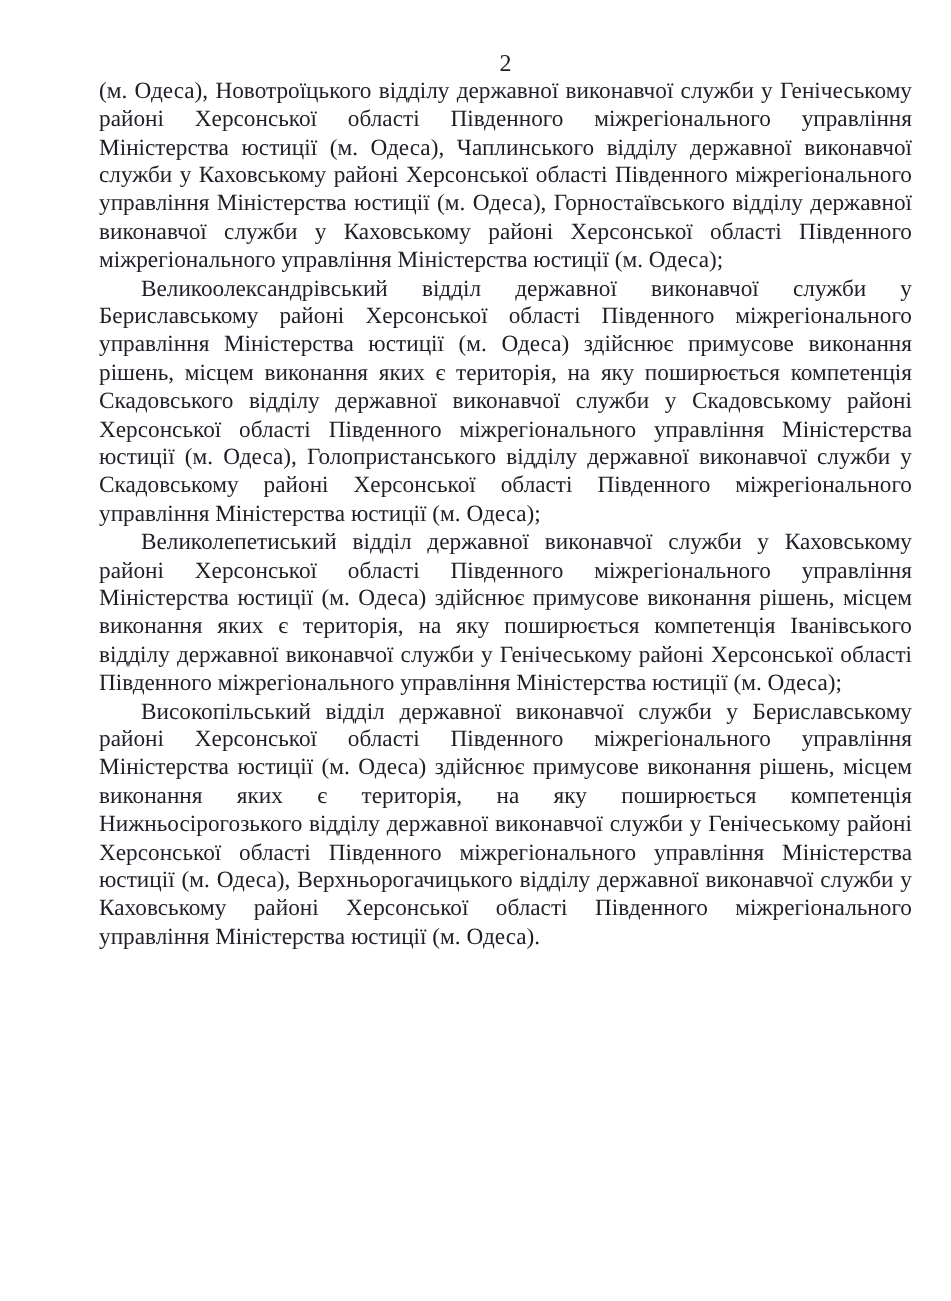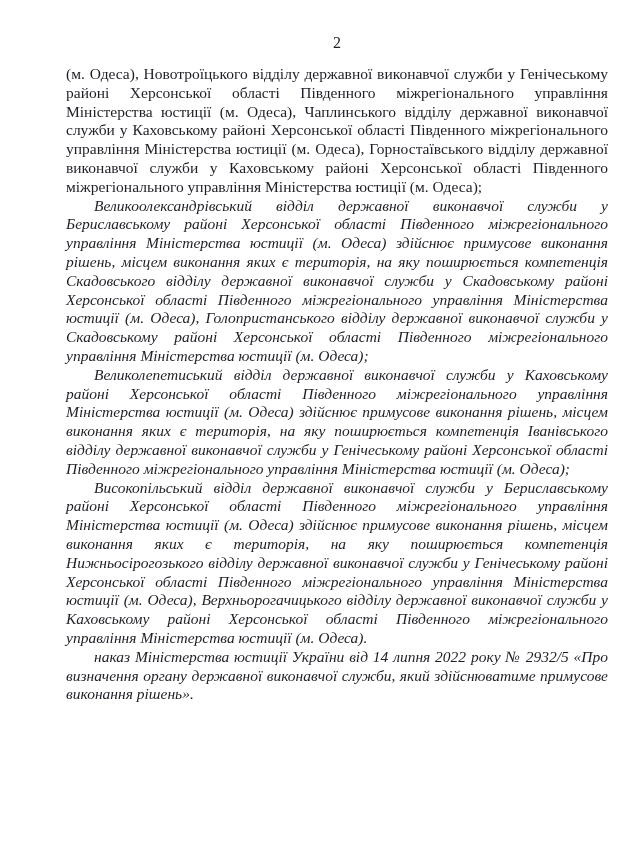--- a/index.html
+++ b/index.html
@@ -17,35 +17,33 @@
     background: #ffffff;
     color: #1e1e26;
     padding: 33px 26px 0 66px;
   }
   .page-number {
     text-align: center;
     font-size: 16px;
     line-height: 19px;
   }
   .content {
-    margin-top: 13px;
     font-size: 15.5px;
     line-height: 18.8px;
     text-align: justify;
     text-justify: inter-word;
   }
   .para { margin: 0; }
-  .para.indent { text-indent: 28px; font-style: italic; }
+  .para.indent { text-indent: 28px; }
   .para.spaced { margin-top: 21px; }
 </style>
 </head>
 <body>
 
 <div class="page">
   <div class="page-number">2</div>
   <div class="content">
       <p class="para">(м. Одеса), Новотроїцького відділу державної виконавчої служби у Генічеському районі Херсонської області Південного міжрегіонального управління Міністерства юстиції (м. Одеса), Чаплинського відділу державної виконавчої служби у Каховському районі Херсонської області Південного міжрегіонального управління Міністерства юстиції (м. Одеса), Горностаївського відділу державної виконавчої служби у Каховському районі Херсонської області Південного міжрегіонального управління Міністерства юстиції (м. Одеса);</p>
       <p class="para indent">Великоолександрівський відділ державної виконавчої служби у Бериславському районі Херсонської області Південного міжрегіонального управління Міністерства юстиції (м. Одеса) здійснює примусове виконання рішень, місцем виконання яких є територія, на яку поширюється компетенція Скадовського відділу державної виконавчої служби у Скадовському районі Херсонської області Південного міжрегіонального управління Міністерства юстиції (м. Одеса), Голопристанського відділу державної виконавчої служби у Скадовському районі Херсонської області Південного міжрегіонального управління Міністерства юстиції (м. Одеса);</p>
       <p class="para indent">Великолепетиський відділ державної виконавчої служби у Каховському районі Херсонської області Південного міжрегіонального управління Міністерства юстиції (м. Одеса) здійснює примусове виконання рішень, місцем виконання яких є територія, на яку поширюється компетенція Іванівського відділу державної виконавчої служби у Генічеському районі Херсонської області Південного міжрегіонального управління Міністерства юстиції (м. Одеса);</p>
       <p class="para indent">Високопільський відділ державної виконавчої служби у Бериславському районі Херсонської області Південного міжрегіонального управління Міністерства юстиції (м. Одеса) здійснює примусове виконання рішень, місцем виконання яких є територія, на яку поширюється компетенція Нижньосірогозького відділу державної виконавчої служби у Генічеському районі Херсонської області Південного міжрегіонального управління Міністерства юстиції (м. Одеса), Верхньорогачицького відділу державної виконавчої служби у Каховському районі Херсонської області Південного міжрегіонального управління Міністерства юстиції (м. Одеса).</p>
-      <p class="para indent">наказ Міністерства юстиції України від 14 липня 2022 року № 2932/5 «Про визначення органу державної виконавчої служби, який здійснюватиме примусове виконання рішень».</p>
     </div>
 </div>
 
 </body></html>

